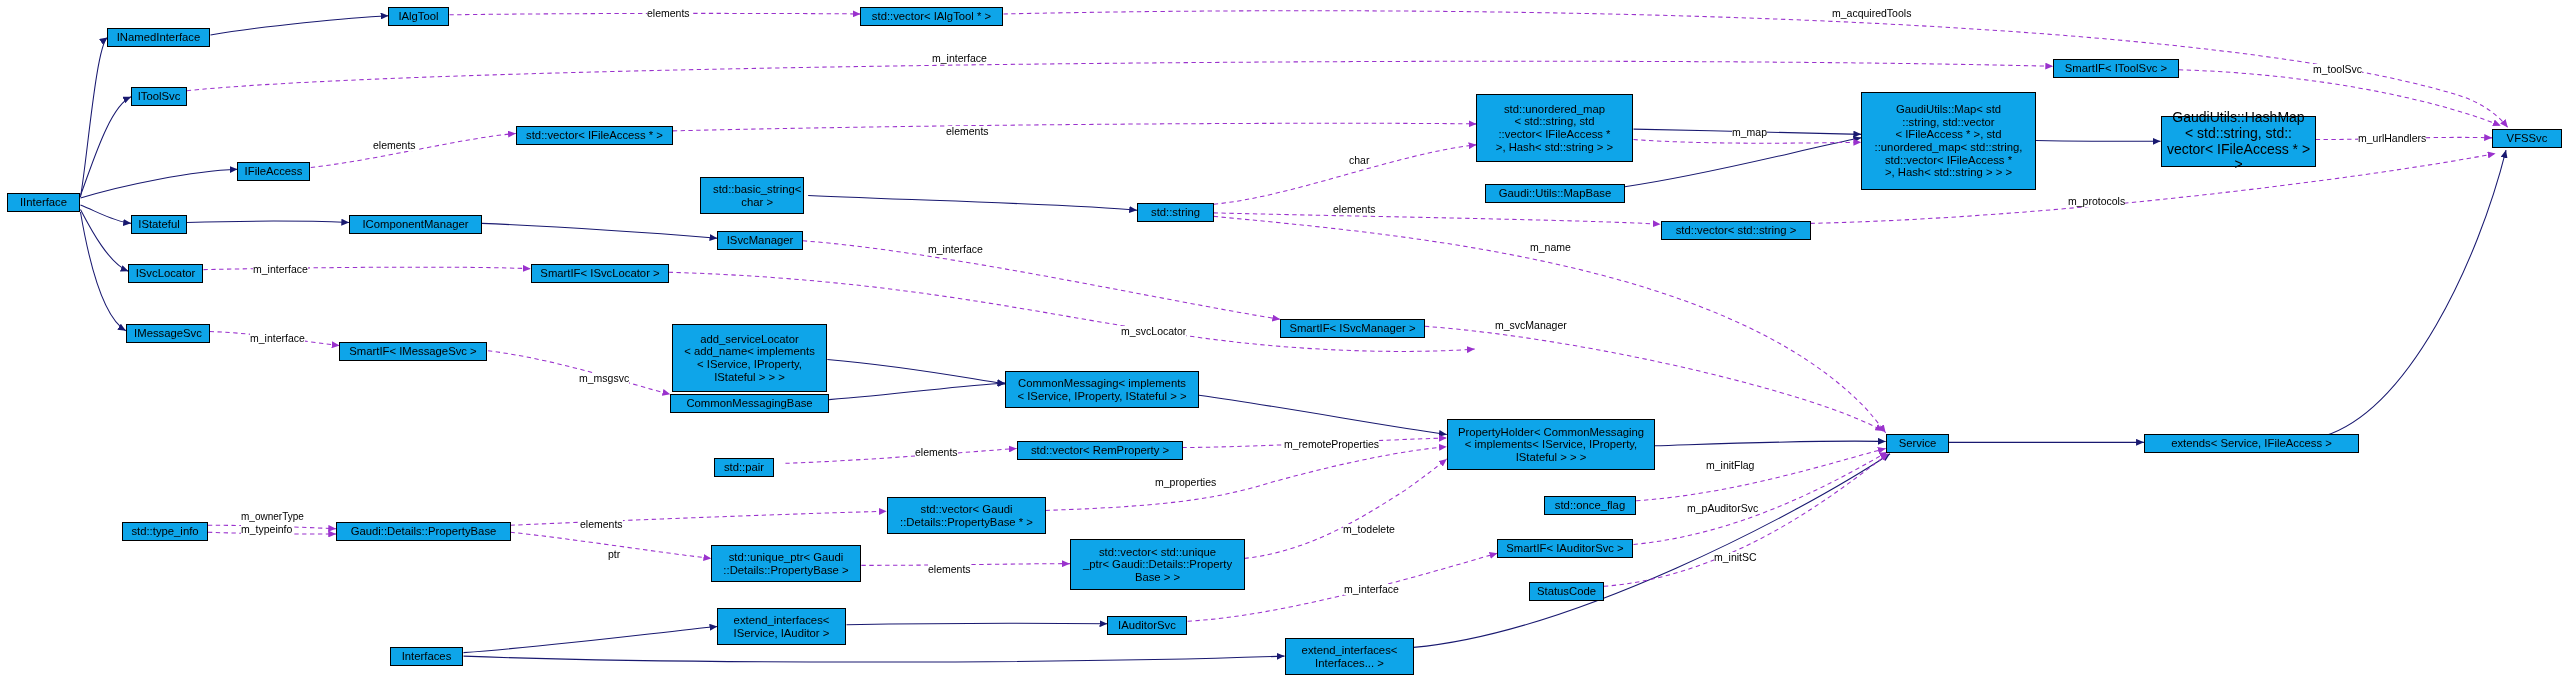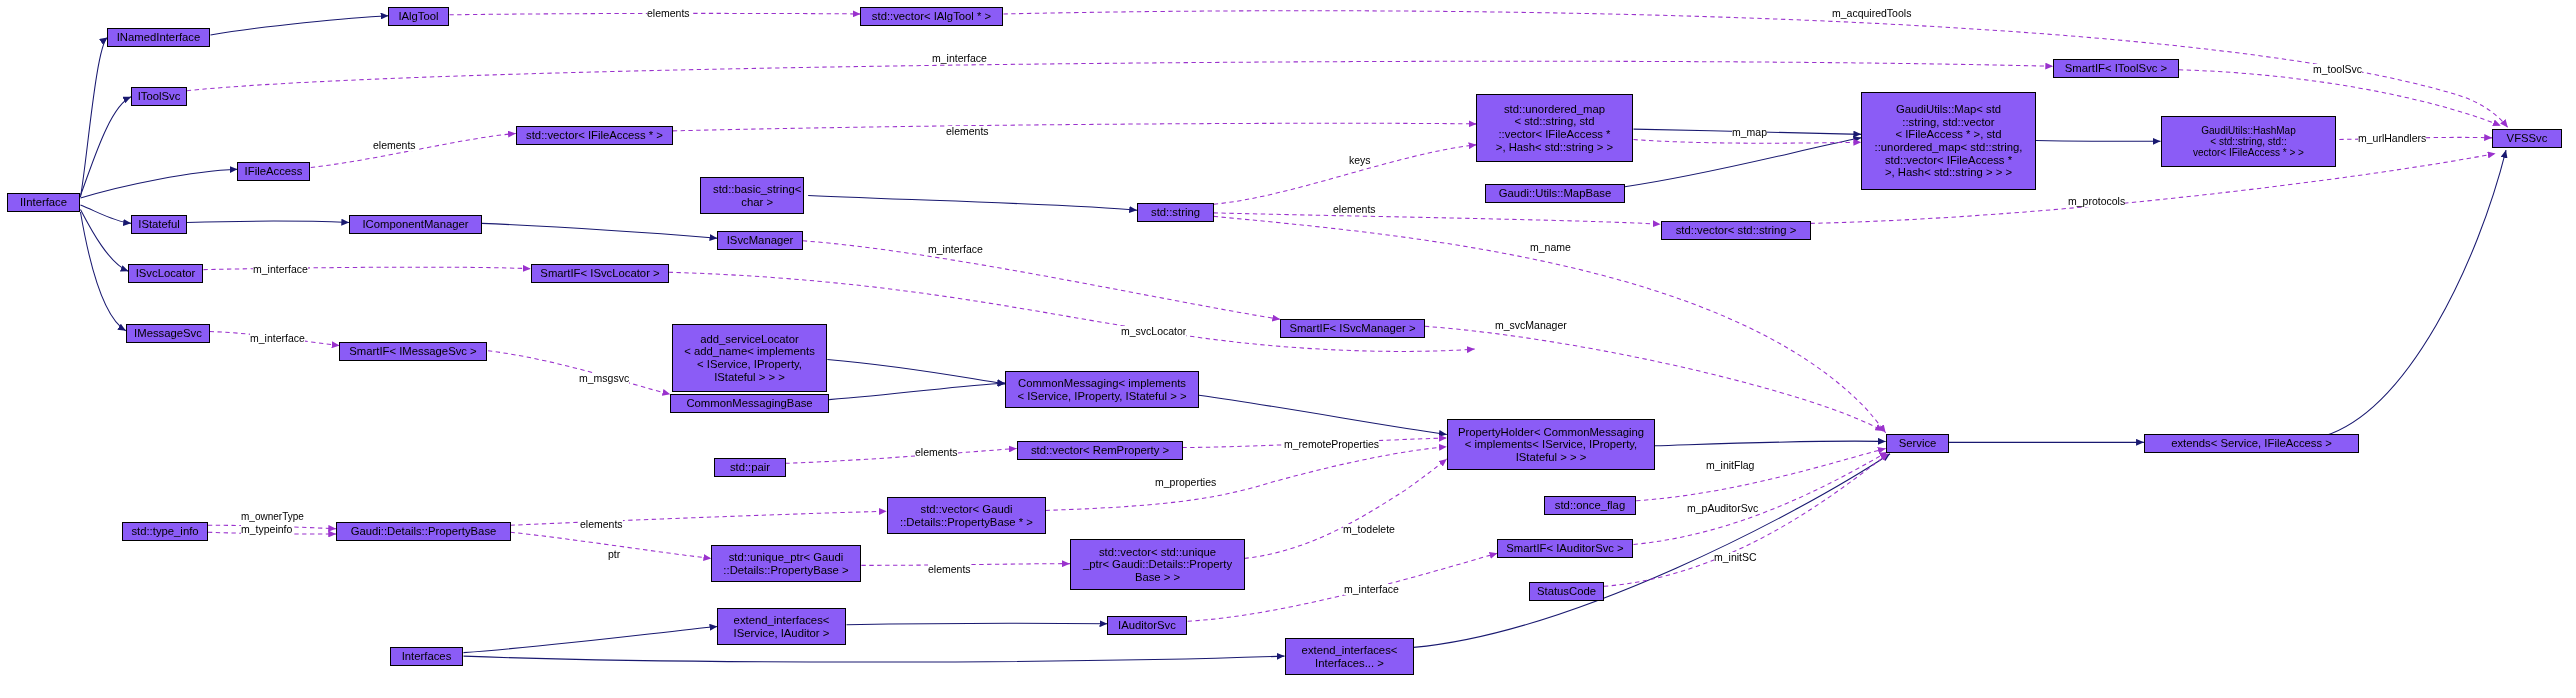--- a/index.html
+++ b/index.html
@@ -1,19 +1,19 @@
 <!DOCTYPE html>
 <html style="font-size:14px"><head>
 <meta charset="utf-8">
 <style>
   html,body{margin:0;padding:0;background:#ffffff;}
   #canvas{position:relative;width:2576px;height:698px;background:#ffffff;
           font-family:"Liberation Sans", sans-serif;overflow:hidden;}
   .node{position:absolute;box-sizing:border-box;border:0.9px solid #000000;
-        background:#8b5cf6;display:flex;align-items:center;justify-content:center;
+        background:#0ea5e9;display:flex;align-items:center;justify-content:center;
         text-align:center;line-height:1.12;color:#000000;padding:0.9px 1.7px;}
   .node span{display:block;white-space:pre-line;}
   .edgelabel{position:absolute;color:#000000;background:#ffffff;
              white-space:nowrap;line-height:1;}
   svg.wires{position:absolute;left:0;top:0;width:2576px;height:698px;}
 </style>
 </head>
 <body>
 
 <div id="canvas">
@@ -197,21 +197,21 @@
   <div class="node" style="left:670px;top:394px;width:159px;height:19px;font-size:11.3px;">
       <span>CommonMessagingBase</span>
     </div>
   <div class="node" style="left:1005px;top:371px;width:194px;height:37px;font-size:11.3px;">
       <span>CommonMessaging&lt; implements
 &lt; IService, IProperty, IStateful &gt; &gt;</span>
     </div>
   <div class="node" style="left:1017px;top:441px;width:166px;height:19px;font-size:11.3px;">
       <span>std::vector&lt; RemProperty &gt;</span>
     </div>
-  <div class="node" style="left:714px;top:458px;width:72px;height:19px;font-size:11.3px;align-items:center;">
+  <div class="node" style="left:714px;top:458px;width:60px;height:19px;font-size:11.3px;align-items:center;">
       <span>std::pair</span>
     </div>
   <div class="node" style="left:122px;top:522px;width:86px;height:19px;font-size:11.3px;">
       <span>std::type_info</span>
     </div>
   <div class="node" style="left:336px;top:522px;width:175px;height:19px;font-size:11.3px;">
       <span>Gaudi::Details::PropertyBase</span>
     </div>
   <div class="node" style="left:887px;top:497px;width:159px;height:37px;font-size:11.3px;">
       <span>std::vector&lt; Gaudi
@@ -259,21 +259,21 @@
       <span>SmartIF&lt; ISvcManager &gt;</span>
     </div>
   <div class="node" style="left:1861px;top:92px;width:175px;height:98px;font-size:11.3px;">
       <span>GaudiUtils::Map&lt; std
 ::string, std::vector
 &lt; IFileAccess * &gt;, std
 ::unordered_map&lt; std::string,
 std::vector&lt; IFileAccess *
 &gt;, Hash&lt; std::string &gt; &gt; &gt;</span>
     </div>
-  <div class="node" style="left:2161px;top:116px;width:175px;height:51px;font-size:10px;">
+  <div class="node" style="left:2161px;top:116px;width:155px;height:51px;font-size:14px;">
       <span>GaudiUtils::HashMap
 &lt; std::string, std::
 vector&lt; IFileAccess * &gt; &gt;</span>
     </div>
   <div class="node" style="left:2492px;top:129px;width:70px;height:19px;font-size:11.3px;">
       <span>VFSSvc</span>
     </div>
   <div class="node" style="left:2053px;top:59px;width:126px;height:19px;font-size:11.3px;">
       <span>SmartIF&lt; IToolSvc &gt;</span>
     </div>
@@ -299,21 +299,21 @@
     </div>
 
   <div class="edgelabel" style="left:647px;top:7.9px;font-size:10.5px;"><span>elements</span></div>
   <div class="edgelabel" style="left:1832px;top:7.9px;font-size:10.5px;"><span>m_acquiredTools</span></div>
   <div class="edgelabel" style="left:932px;top:53px;font-size:10.5px;"><span>m_interface</span></div>
   <div class="edgelabel" style="left:2313px;top:64px;font-size:10.5px;"><span>m_toolSvc</span></div>
   <div class="edgelabel" style="left:946px;top:126px;font-size:10.5px;"><span>elements</span></div>
   <div class="edgelabel" style="left:1732px;top:127px;font-size:10.5px;"><span>m_map</span></div>
   <div class="edgelabel" style="left:373px;top:140px;font-size:10.5px;"><span>elements</span></div>
   <div class="edgelabel" style="left:2358px;top:133px;font-size:10.5px;"><span>m_urlHandlers</span></div>
-  <div class="edgelabel" style="left:1349px;top:155px;font-size:10.5px;"><span>keys</span></div>
+  <div class="edgelabel" style="left:1349px;top:155px;font-size:10.5px;"><span>char</span></div>
   <div class="edgelabel" style="left:1333px;top:204px;font-size:10.5px;"><span>elements</span></div>
   <div class="edgelabel" style="left:2068px;top:196px;font-size:10.5px;"><span>m_protocols</span></div>
   <div class="edgelabel" style="left:928px;top:244px;font-size:10.5px;"><span>m_interface</span></div>
   <div class="edgelabel" style="left:1530px;top:242px;font-size:10.5px;"><span>m_name</span></div>
   <div class="edgelabel" style="left:253px;top:264px;font-size:10.5px;"><span>m_interface</span></div>
   <div class="edgelabel" style="left:1121px;top:326px;font-size:10.5px;"><span>m_svcLocator</span></div>
   <div class="edgelabel" style="left:1495px;top:320px;font-size:10.5px;"><span>m_svcManager</span></div>
   <div class="edgelabel" style="left:250px;top:333px;font-size:10.5px;"><span>m_interface</span></div>
   <div class="edgelabel" style="left:579px;top:373px;font-size:10.5px;"><span>m_msgsvc</span></div>
   <div class="edgelabel" style="left:915px;top:447px;font-size:10.5px;"><span>elements</span></div>

